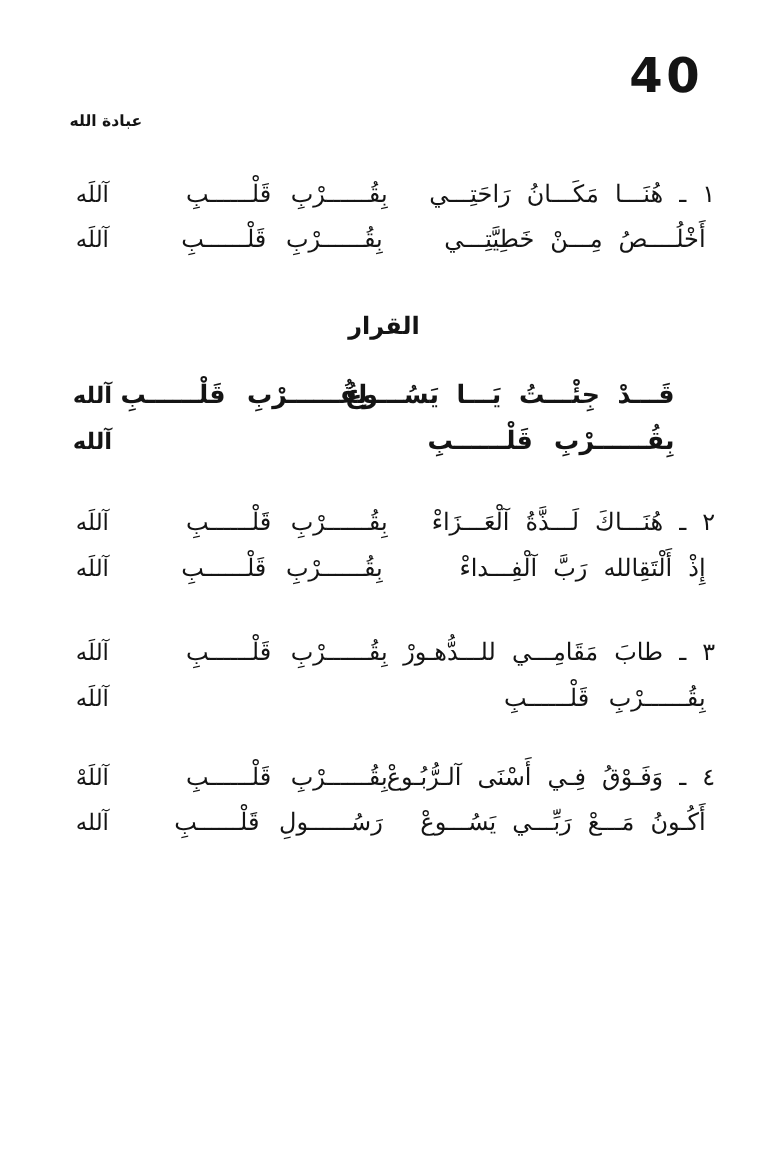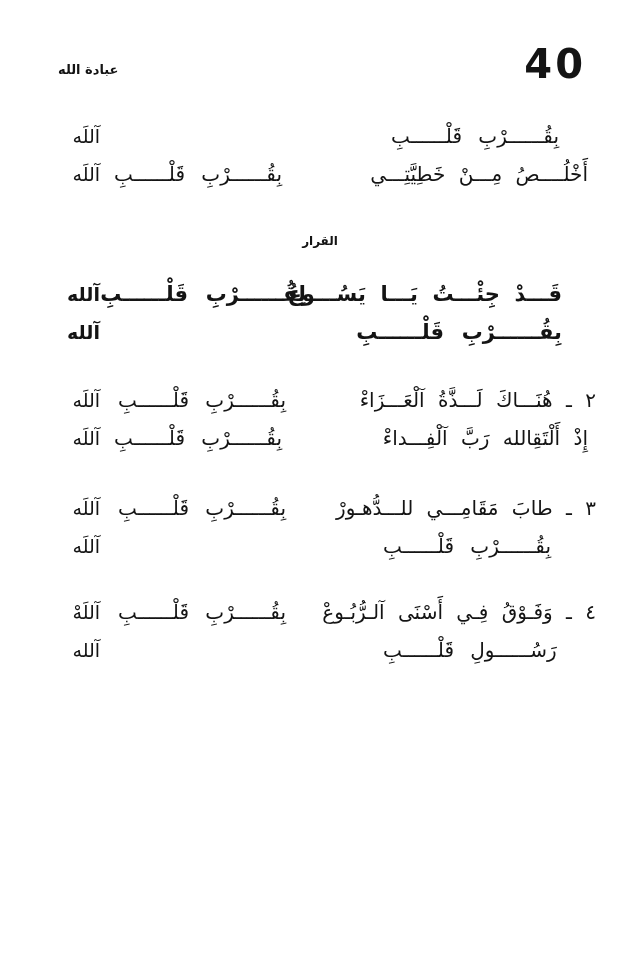--- a/index.html
+++ b/index.html
@@ -26,52 +26,52 @@
   .hymn-number {
     font-size: 40px;
     font-weight: bold;
     line-height: 1;
     margin-top: 44px;
     letter-spacing: 3px;
   }
   .running-head {
     font-size: 13px;
     font-weight: bold;
-    margin-top: 62px;
+    margin-top: 94px;
   }
   .stanza { padding: 0 44px 0 54px; }
   .line {
     display: flex;
     justify-content: space-between;
     align-items: baseline;
     height: 38px;
     white-space: nowrap;
   }
   .first {
     width: 255px;
     font-size: 20px;
     word-spacing: 0.35em;
     text-align: right;
   }
   .second {
     width: 205px;
     font-size: 20px;
     word-spacing: 0.5em;
-    text-align: left;
+    text-align: right;
   }
   .end {
     width: 46px;
     font-size: 19px;
-    text-align: right;
+    text-align: center;
   }
   .v1 { margin-top: 40px; }
   .qarar-title {
     margin-top: 34px;
     text-align: center;
-    font-size: 12px;
+    font-size: 20px;
     font-weight: bold;
   }
   .refrain { margin-top: 34px; font-weight: bold; }
   .refrain .line { padding-right: 34px; }
   .refrain .first, .refrain .second { font-size: 21px; }
   .v2 { margin-top: 30px; }
   .v3 { margin-top: 32px; }
   .v4 { margin-top: 28px; }
   .cont { padding-right: 8px; }
 </style>
@@ -80,20 +80,21 @@
 
 <div class="page">
 
   <div class="header">
     <div class="hymn-number">40</div>
     <div class="running-head">عبادة الله</div>
   </div>
 
   <div class="stanza v1">
     <div class="line">
+      <span class="first">١ ـ هُنَـــا مَكَـــانُ رَاحَتِـــي</span>
       <span class="second">بِقُــــــرْبِ قَلْــــــبِ</span>
       <span class="end">آللَه</span>
     </div>
     <div class="line cont">
       <span class="first">أَخْلُــــصُ مِـــنْ خَطِيَّتِـــي</span>
       <span class="second">بِقُــــــرْبِ قَلْــــــبِ</span>
       <span class="end">آللَه</span>
     </div>
   </div>
 
@@ -136,18 +137,19 @@
     </div>
   </div>
 
   <div class="stanza v4">
     <div class="line">
       <span class="first">٤ ـ وَفَـوْقُ فِـي أَسْنَى آلـرُّبُـوعْ</span>
       <span class="second">بِقُــــــرْبِ قَلْــــــبِ</span>
       <span class="end">آللَهْ</span>
     </div>
     <div class="line cont">
+      <span class="first">أَكُـونُ مَـــعْ رَبِّـــي يَسُـــوعْ</span>
       <span class="second">رَسُــــــولِ قَلْــــــبِ</span>
       <span class="end">آلله</span>
     </div>
   </div>
 
 </div>
 
 </body></html>

